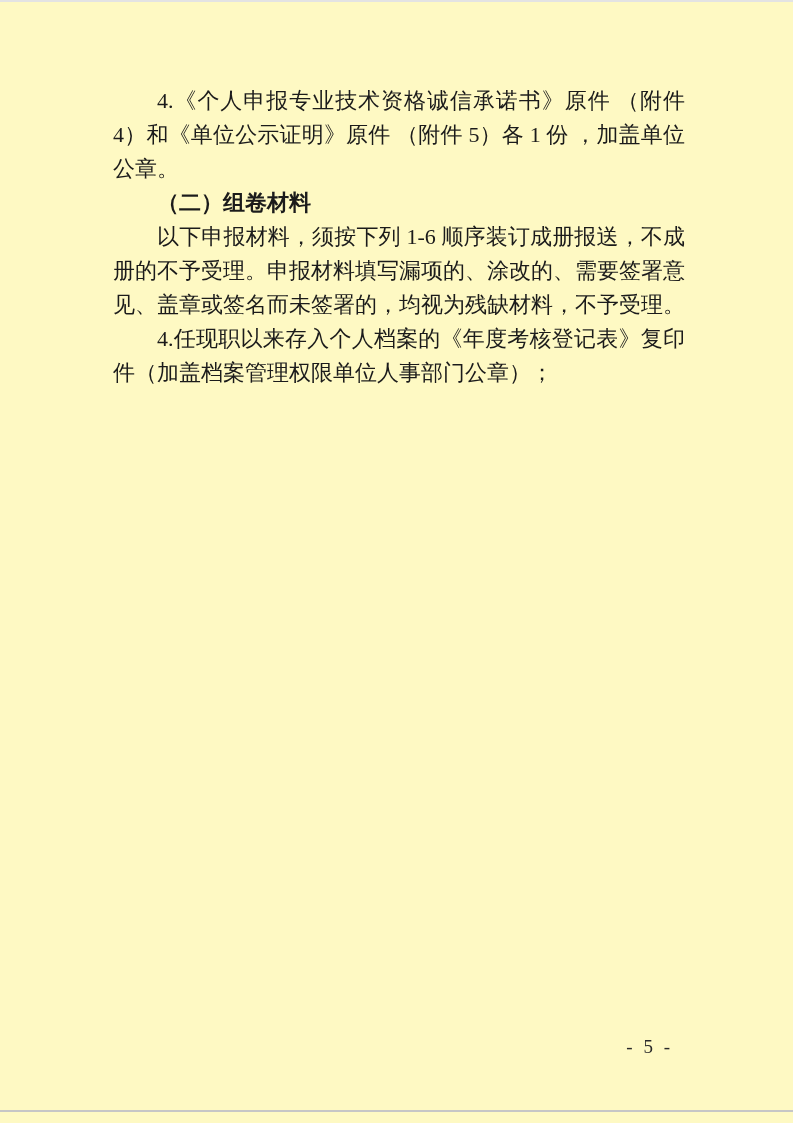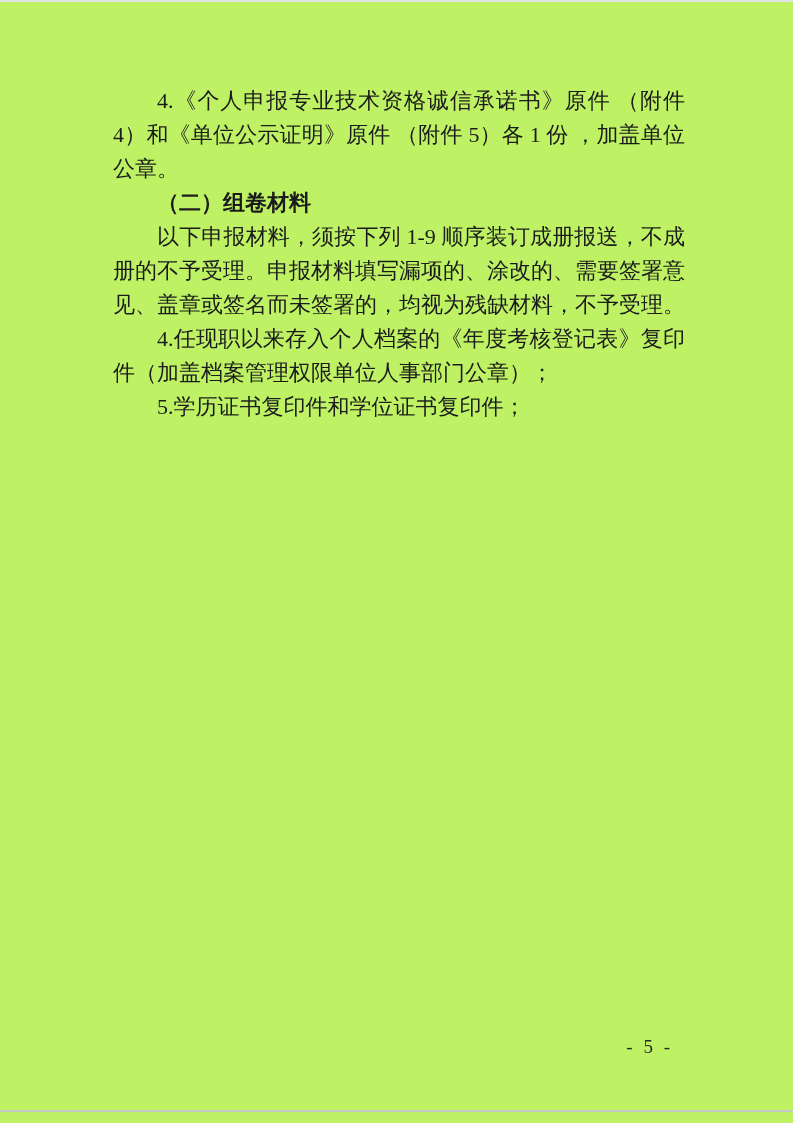--- a/index.html
+++ b/index.html
@@ -4,21 +4,21 @@
 <style>
   html, body {
     margin: 0;
     padding: 0;
     background: #ffffff;
   }
   .page {
     position: relative;
     width: 793px;
     height: 1123px;
-    background: #bef264;
+    background: #fef9c3;
     overflow: hidden;
     font-family: "Liberation Serif", "DejaVu Serif", serif;
   }
   .scan-edge-top {
     position: absolute;
     left: 0;
     top: 0;
     width: 100%;
     height: 2px;
     background: #e3e3e3;
@@ -61,23 +61,22 @@
 </style>
 </head>
 <body>
 
 <div class="page">
   <div class="scan-edge-top"></div>
 
   <div class="doc-body">
     <p class="para">4.《个人申报专业技术资格诚信承诺书》原件 （附件 4）和《单位公示证明》原件 （附件 5）各 1 份 ，加盖单位公章。</p>
     <p class="para heading">（二）组卷材料</p>
-    <p class="para">以下申报材料，须按下列 1-9 顺序装订成册报送，不成册的不予受理。申报材料填写漏项的、涂改的、需要签署意见、盖章或签名而未签署的，均视为残缺材料，不予受理。</p>
+    <p class="para">以下申报材料，须按下列 1-6 顺序装订成册报送，不成册的不予受理。申报材料填写漏项的、涂改的、需要签署意见、盖章或签名而未签署的，均视为残缺材料，不予受理。</p>
     <p class="para">4.任现职以来存入个人档案的《年度考核登记表》复印件（加盖档案管理权限单位人事部门公章）；</p>
-    <p class="para">5.学历证书复印件和学位证书复印件；</p>
   </div>
 
   <div class="footer">
     <span>- 5 -</span>
   </div>
 
   <div class="scan-edge-bottom"></div>
 </div>
 
 </body></html>

